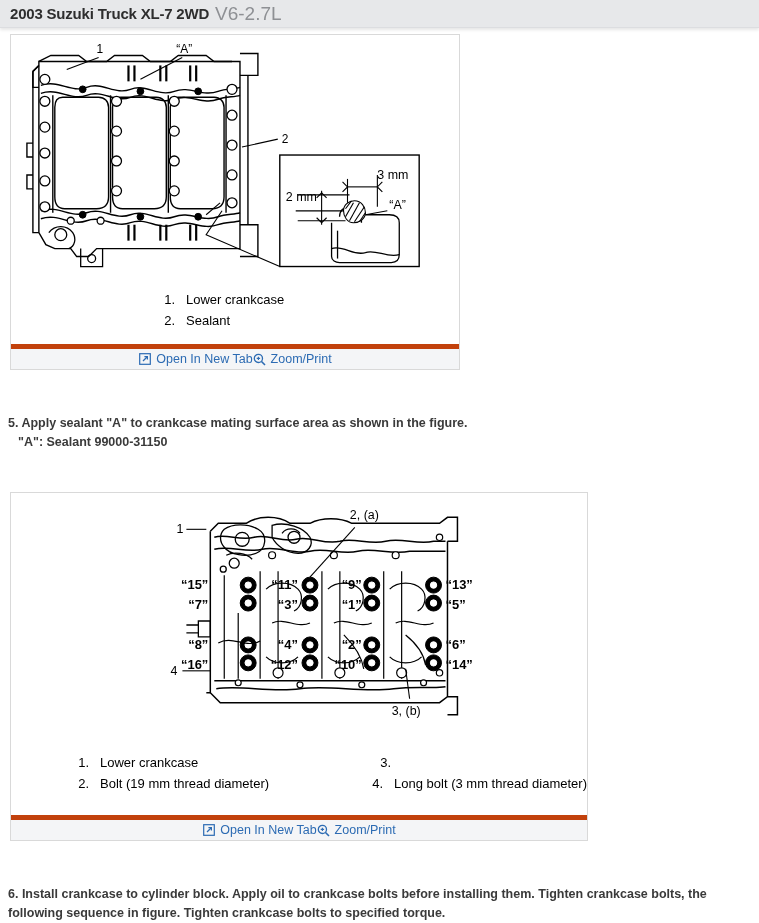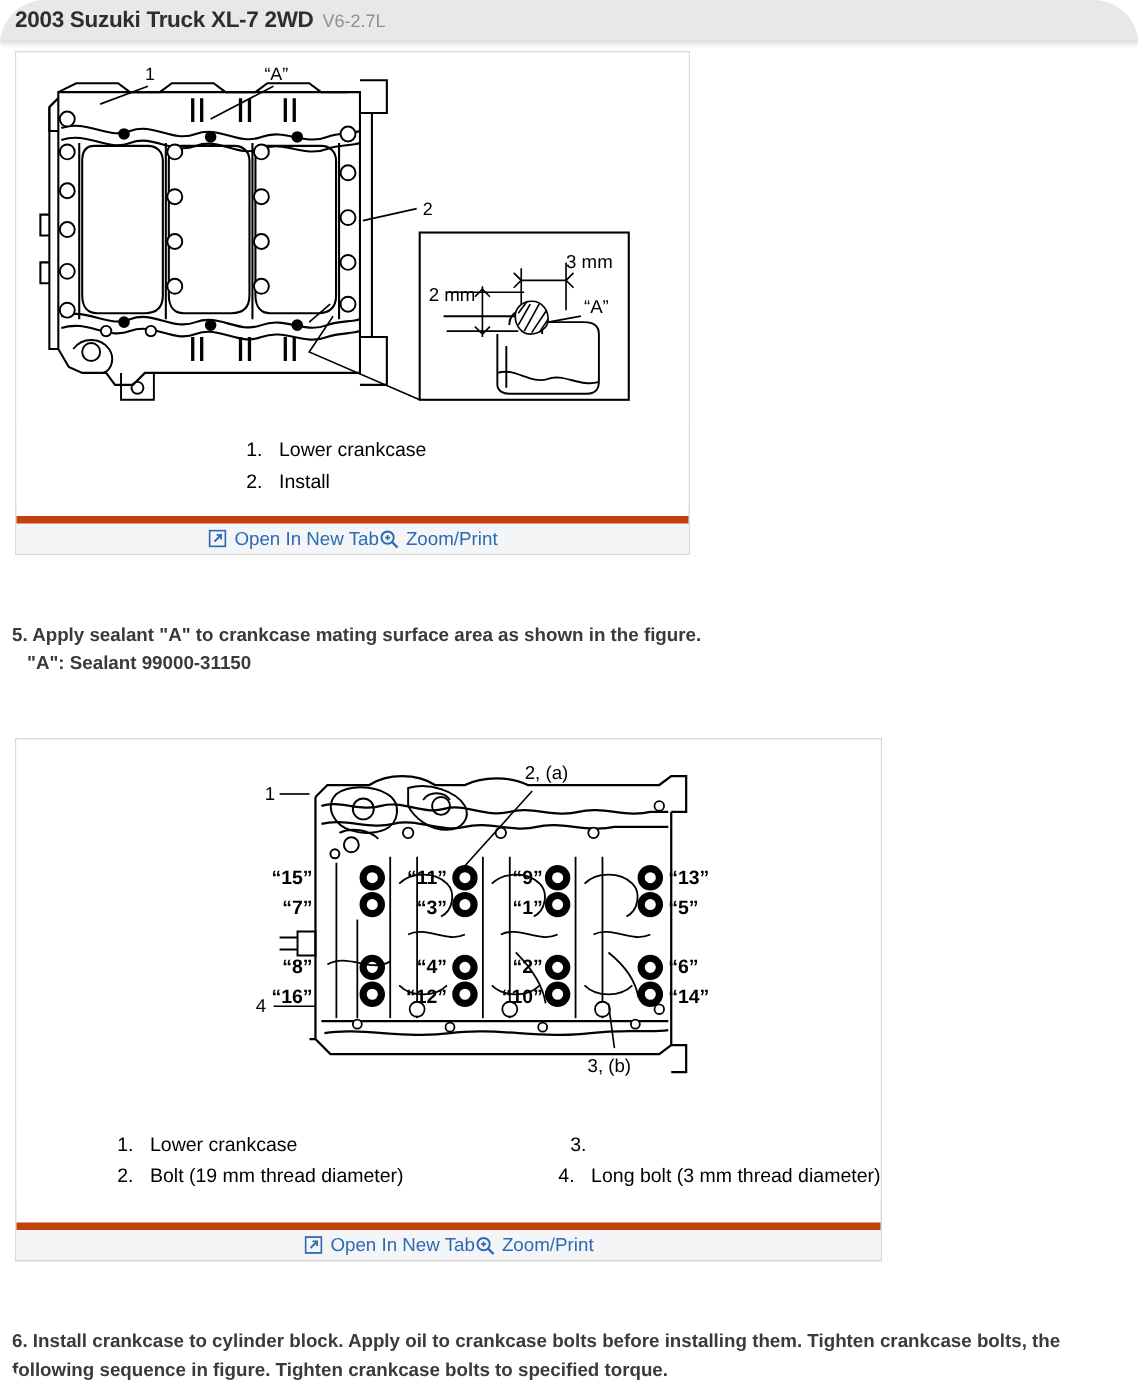--- a/index.html
+++ b/index.html
@@ -7,21 +7,20 @@
     padding: 0;
     background: #ffffff;
     font-family: "Liberation Sans", sans-serif;
   }
   #page {
     position: relative;
     width: 759px;
     height: 923px;
     overflow: hidden;
     background: #ffffff;
-    border-radius: 30px;
   }
   
   .header-bar {
     position: absolute;
     left: 0; top: 0;
     width: 759px;
     height: 28px;
     background: #e7e8ea;
     border-bottom: 1px solid #dcdde0;
     box-shadow: 0 2px 3px rgba(0,0,0,0.10);
@@ -31,21 +30,21 @@
     padding-left: 10px;
   }
   .header-title {
     font-size: 15px;
     font-weight: bold;
     color: #2e2e2e;
     letter-spacing: -0.2px;
     white-space: nowrap;
   }
   .header-sub {
-    font-size: 12px;
+    font-size: 19px;
     font-weight: normal;
     color: #8e9094;
     margin-left: 6px;
     white-space: nowrap;
     text-align: right;
   }
   
   .figure {
     position: absolute;
     background: #ffffff;
@@ -284,21 +283,21 @@
     <div class="legend">
       <div class="legend-row">
         <div class="legend-cell">
           <span class="legend-num">1.</span>
           <span>Lower crankcase</span>
         </div>
       </div>
       <div class="legend-row">
         <div class="legend-cell">
           <span class="legend-num">2.</span>
-          <span>Install</span>
+          <span>Sealant</span>
         </div>
       </div>
     </div>
 
     <div class="fig-toolbar">
       <span class="tool-link">
         <svg width="12" height="12" viewBox="0 0 12 12">
           <rect x="0.7" y="0.7" width="10.6" height="10.6" fill="none" stroke="#2c6bb3" stroke-width="1.2"></rect>
           <path d="M4 8 L8 4" stroke="#2c6bb3" stroke-width="1.2"></path>
           <path d="M5.4 3.6 L8.4 3.6 L8.4 6.6" fill="none" stroke="#2c6bb3" stroke-width="1.2"></path>

